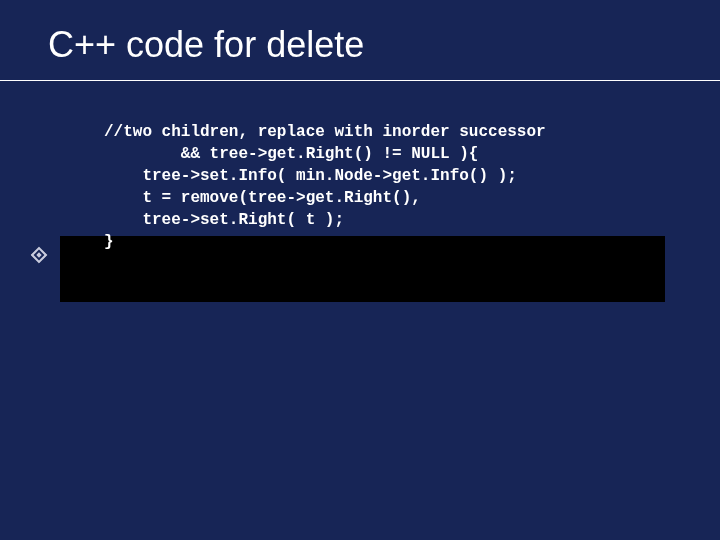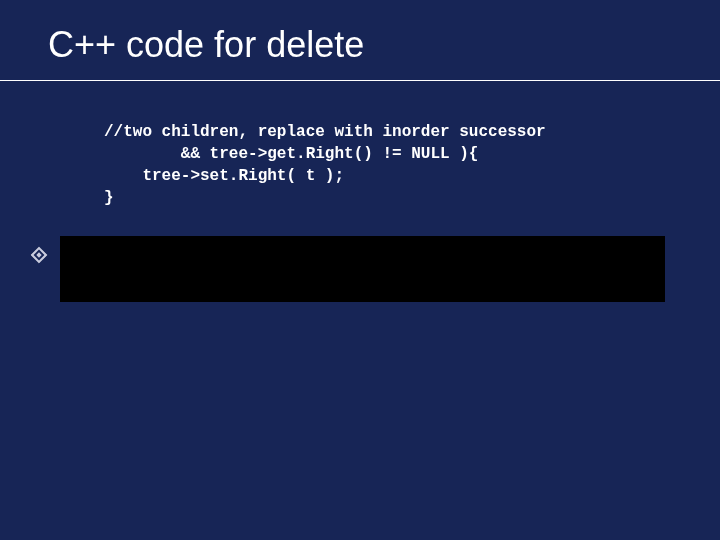--- a/index.html
+++ b/index.html
@@ -75,17 +75,19 @@
     <svg viewBox="0 0 20 20">
       <polygon points="10,1 19,10 10,19 1,10" fill="#c9ccdf" stroke="#ffffff" stroke-width="0.5"></polygon>
       <polygon points="10,4 16,10 10,16 4,10" fill="#172556"></polygon>
       <polygon points="10,7 13,10 10,13 7,10" fill="#c9ccdf"></polygon>
     </svg>
   </div>
 
   <div class="code-wrap">
 <div class="code">//two children, replace with inorder successor</div>
 <div class="code">        &amp;&amp; tree-&gt;get.Right() != NULL ){</div>
+<div class="code">    tree-&gt;set.Info( min.Node-&gt;get.Info() );</div>
+<div class="code">    t = remove(tree-&gt;get.Right(),</div>
 <div class="code">    tree-&gt;set.Right( t );</div>
 <div class="code">}</div>
   </div>
 
 </div>
 
 </body></html>

